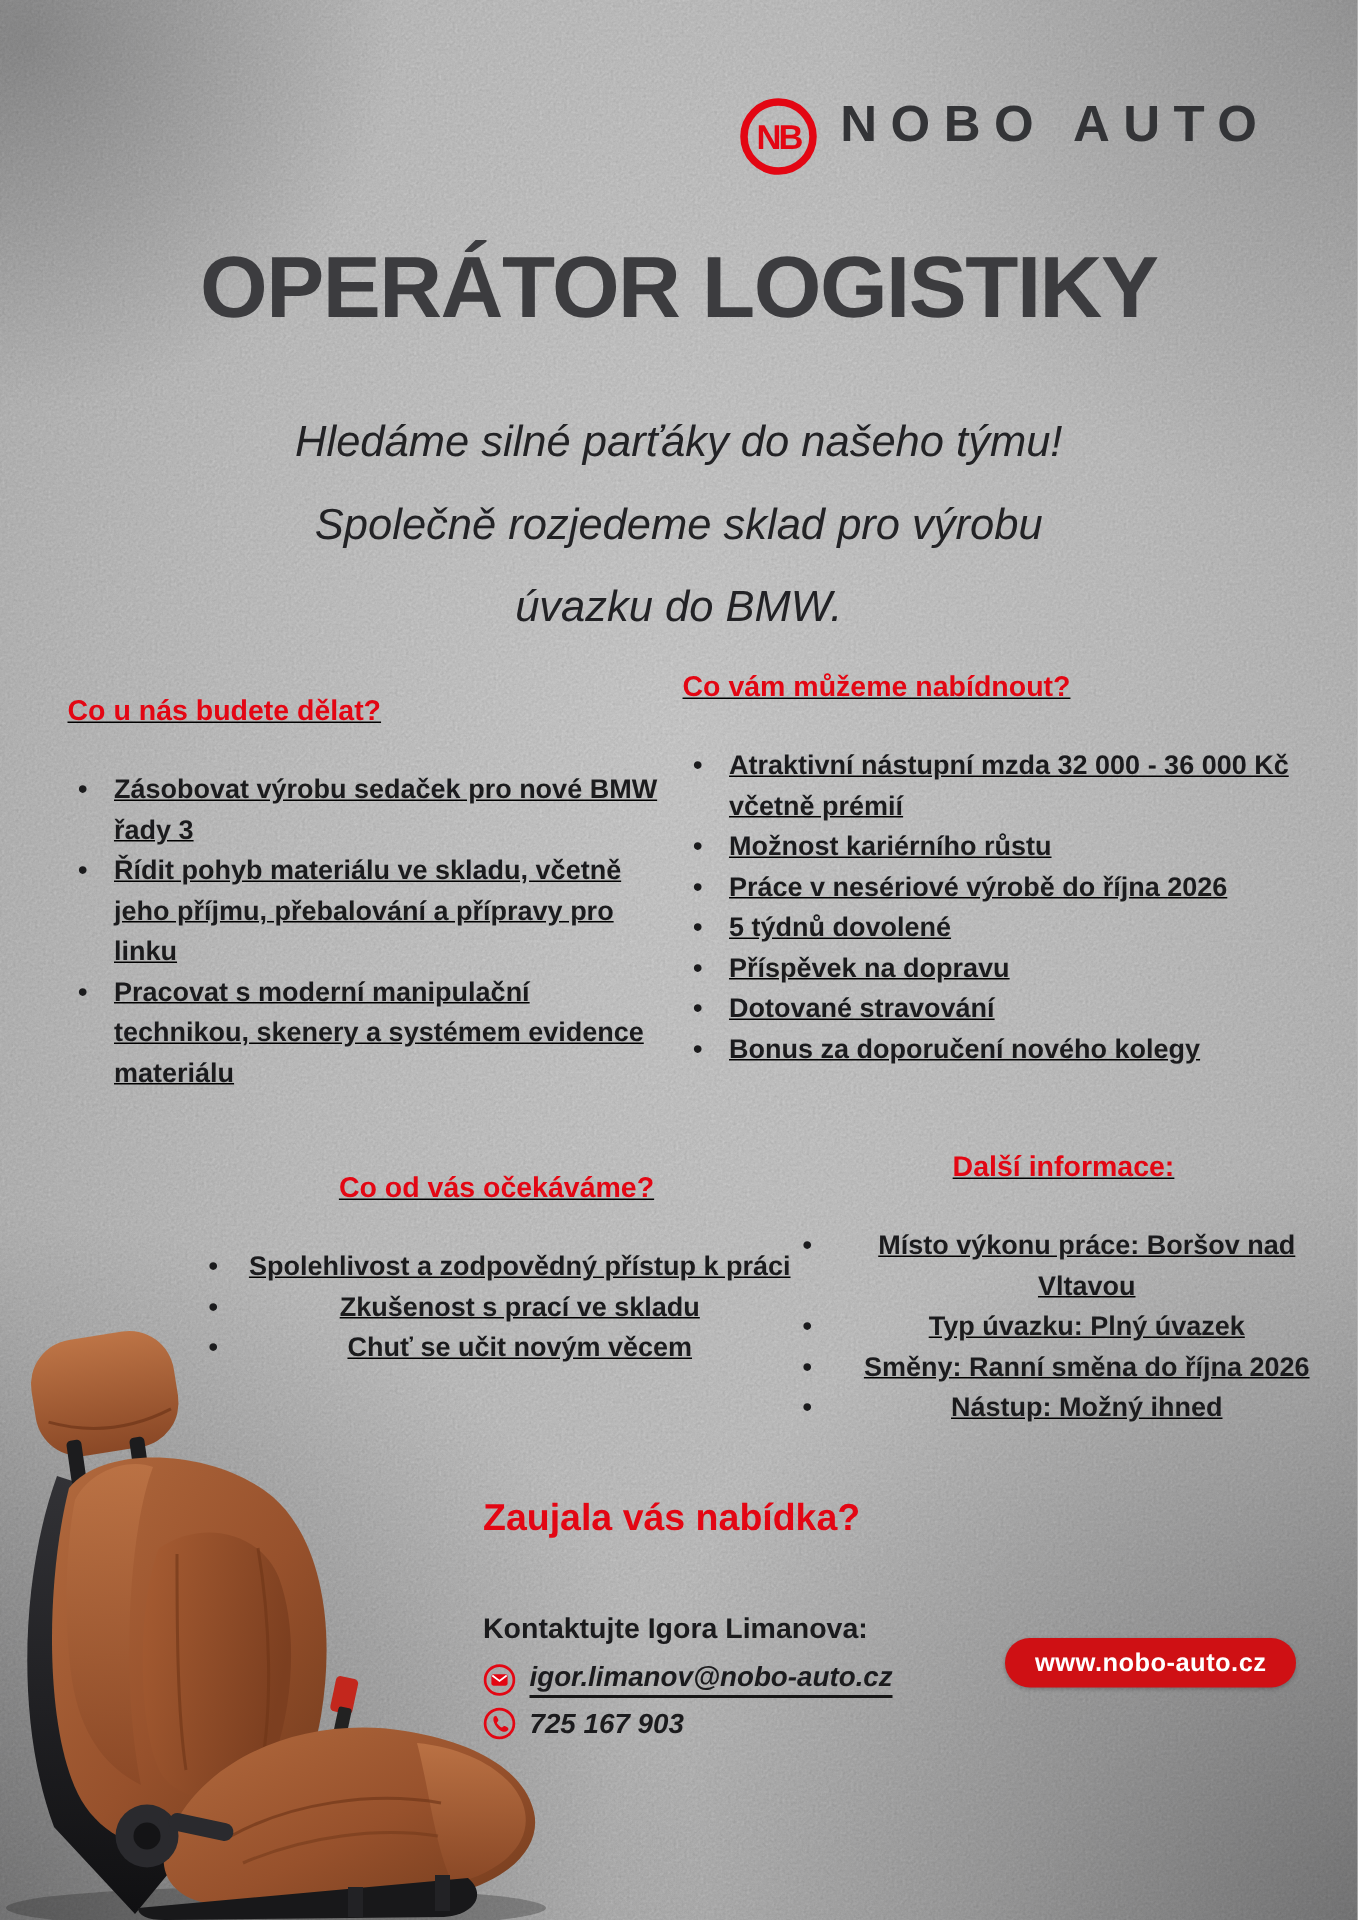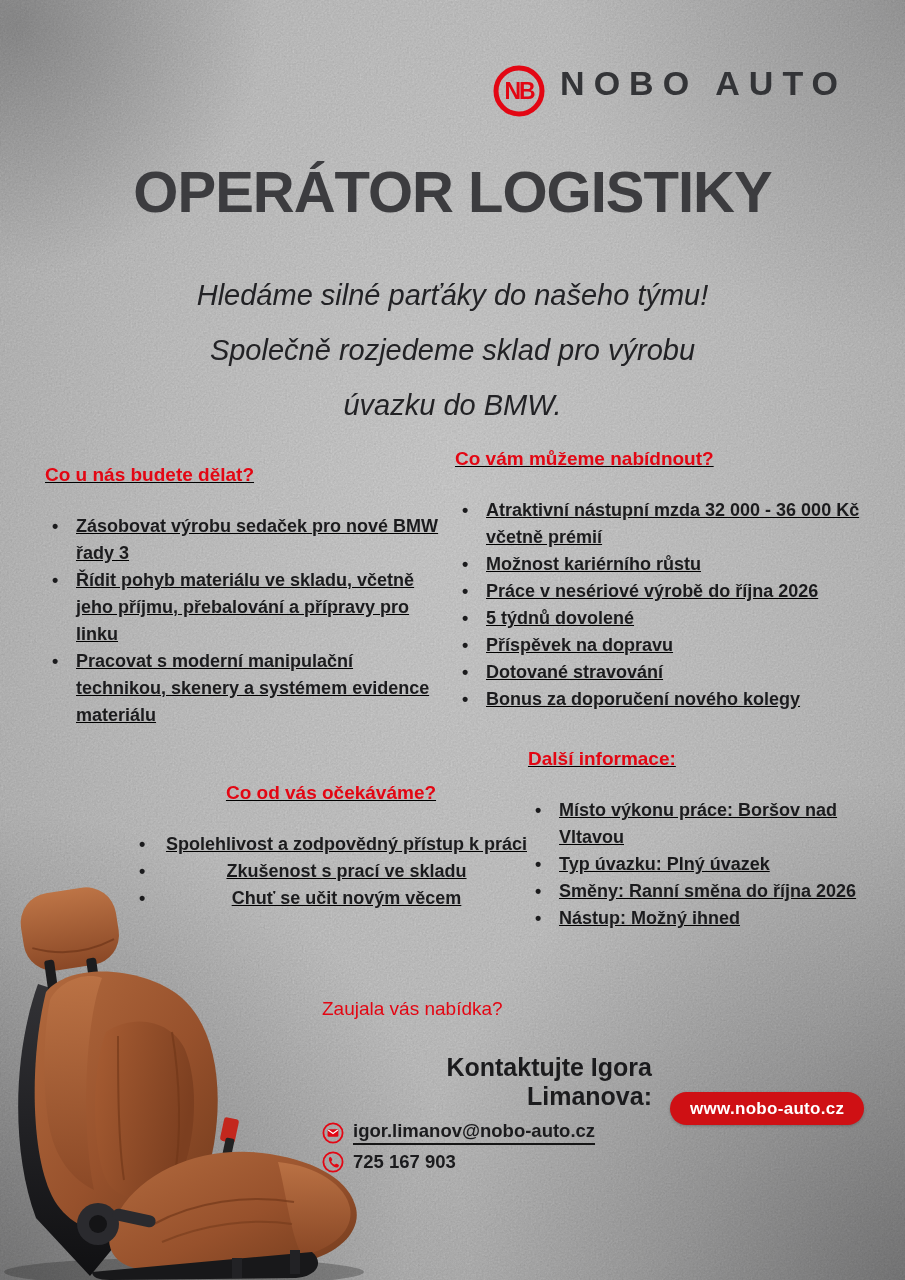--- a/index.html
+++ b/index.html
@@ -67,34 +67,33 @@
     line-height:27px;
   }
   .section li::before{
     content:"\2022";
     position:absolute;left:7px;top:0;
     font-size:18px;line-height:27px;color:var(--text-black);
   }
   .sec-do{top:464px;left:45px;width:400px;}
   .sec-offer{top:448px;left:455px;width:428px;}
   .sec-expect{top:782px;left:132px;width:398px;text-align:center;}
-  .sec-info{top:748px;left:528px;width:362px;}
+  .sec-info{top:768px;left:528px;width:362px;text-align:center;}
 
   
   .contact{position:absolute;top:998px;left:322px;width:330px;}
   .contact-heading{
-    color:var(--accent-red);font-size:19px;font-weight:400;
-    margin-bottom:33px;
+    color:var(--accent-red);font-size:25px;font-weight:700;
+    margin-bottom:49px;
   }
   .contact-label{
-    color:var(--text-black);font-size:25px;font-weight:700;
+    color:var(--text-black);font-size:19px;font-weight:700;
     margin-bottom:9px;
-    text-align:right;
-  }
-  .contact-row{display:flex;align-items:center;gap:9px;margin-bottom:6px;}
+  }
+  .contact-row{display:flex;align-items:center;gap:9px;margin-bottom:6px;font-style:italic;}
   .contact-row .txt{
     font-size:18.5px;font-weight:700;color:var(--text-black);
     text-decoration:none;
   }
   a.txt{
     color:var(--text-black);
     border-bottom:2px solid #161616;
     padding-bottom:1px;
   }
 

